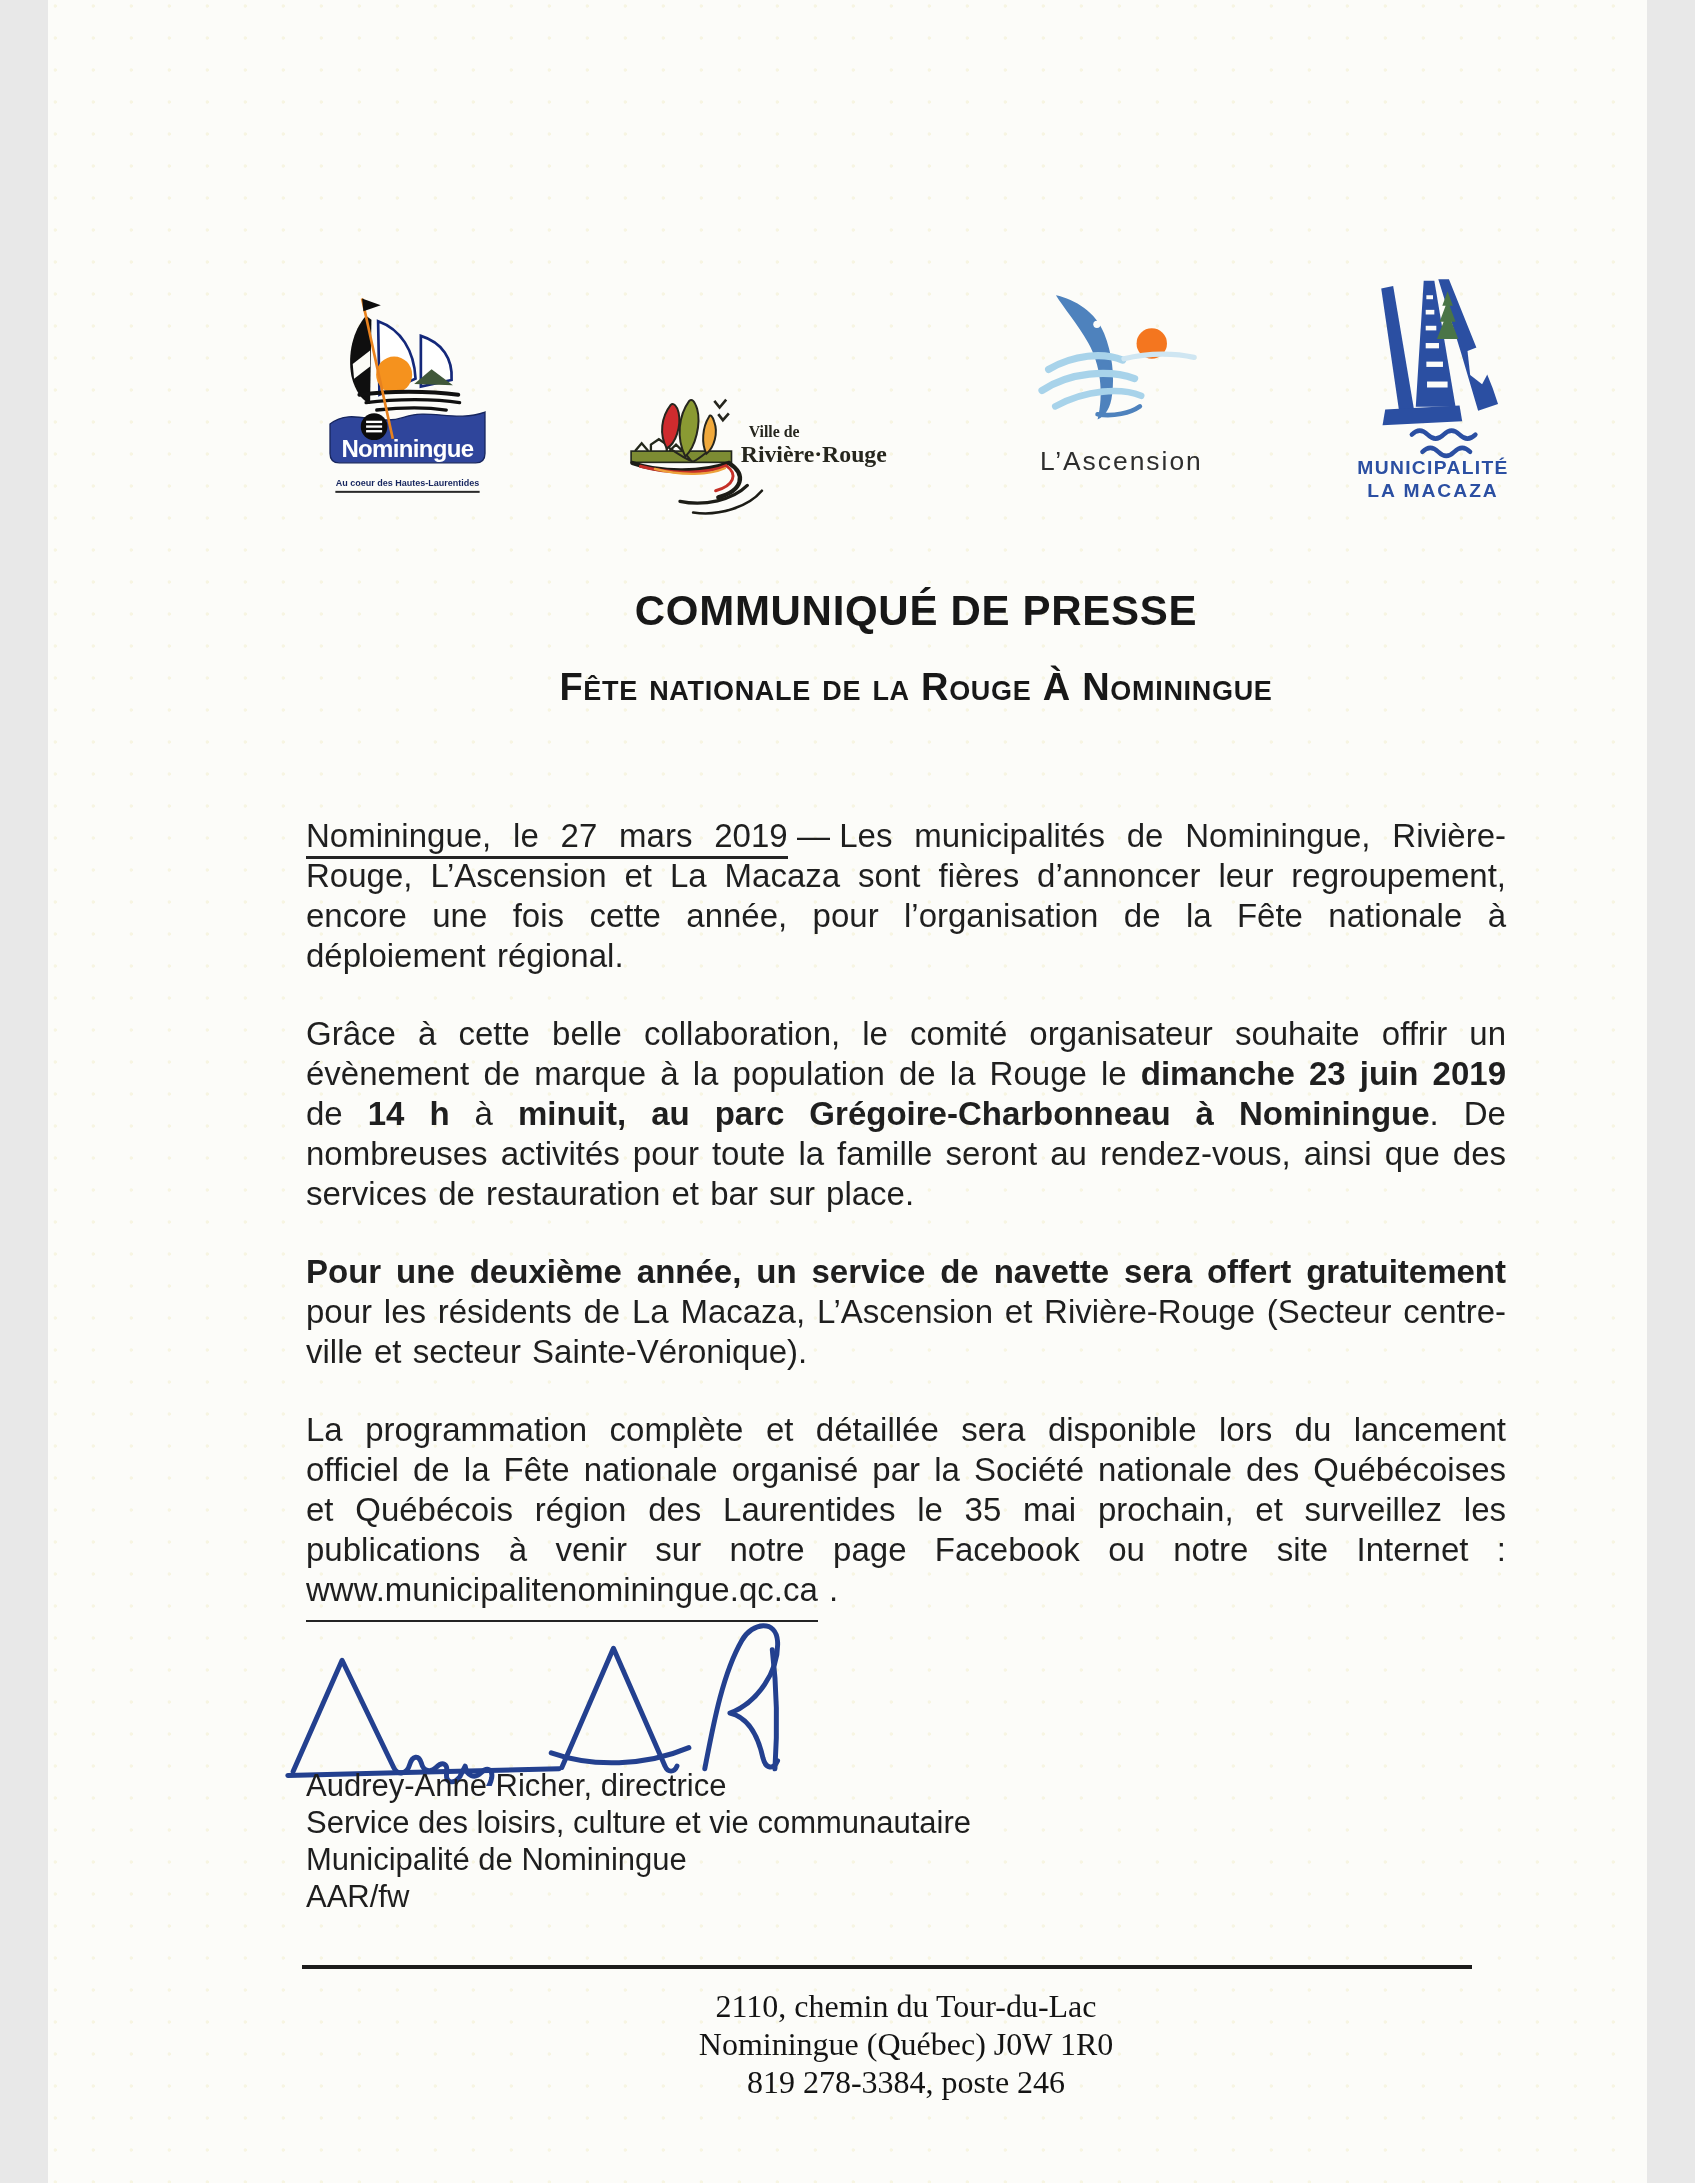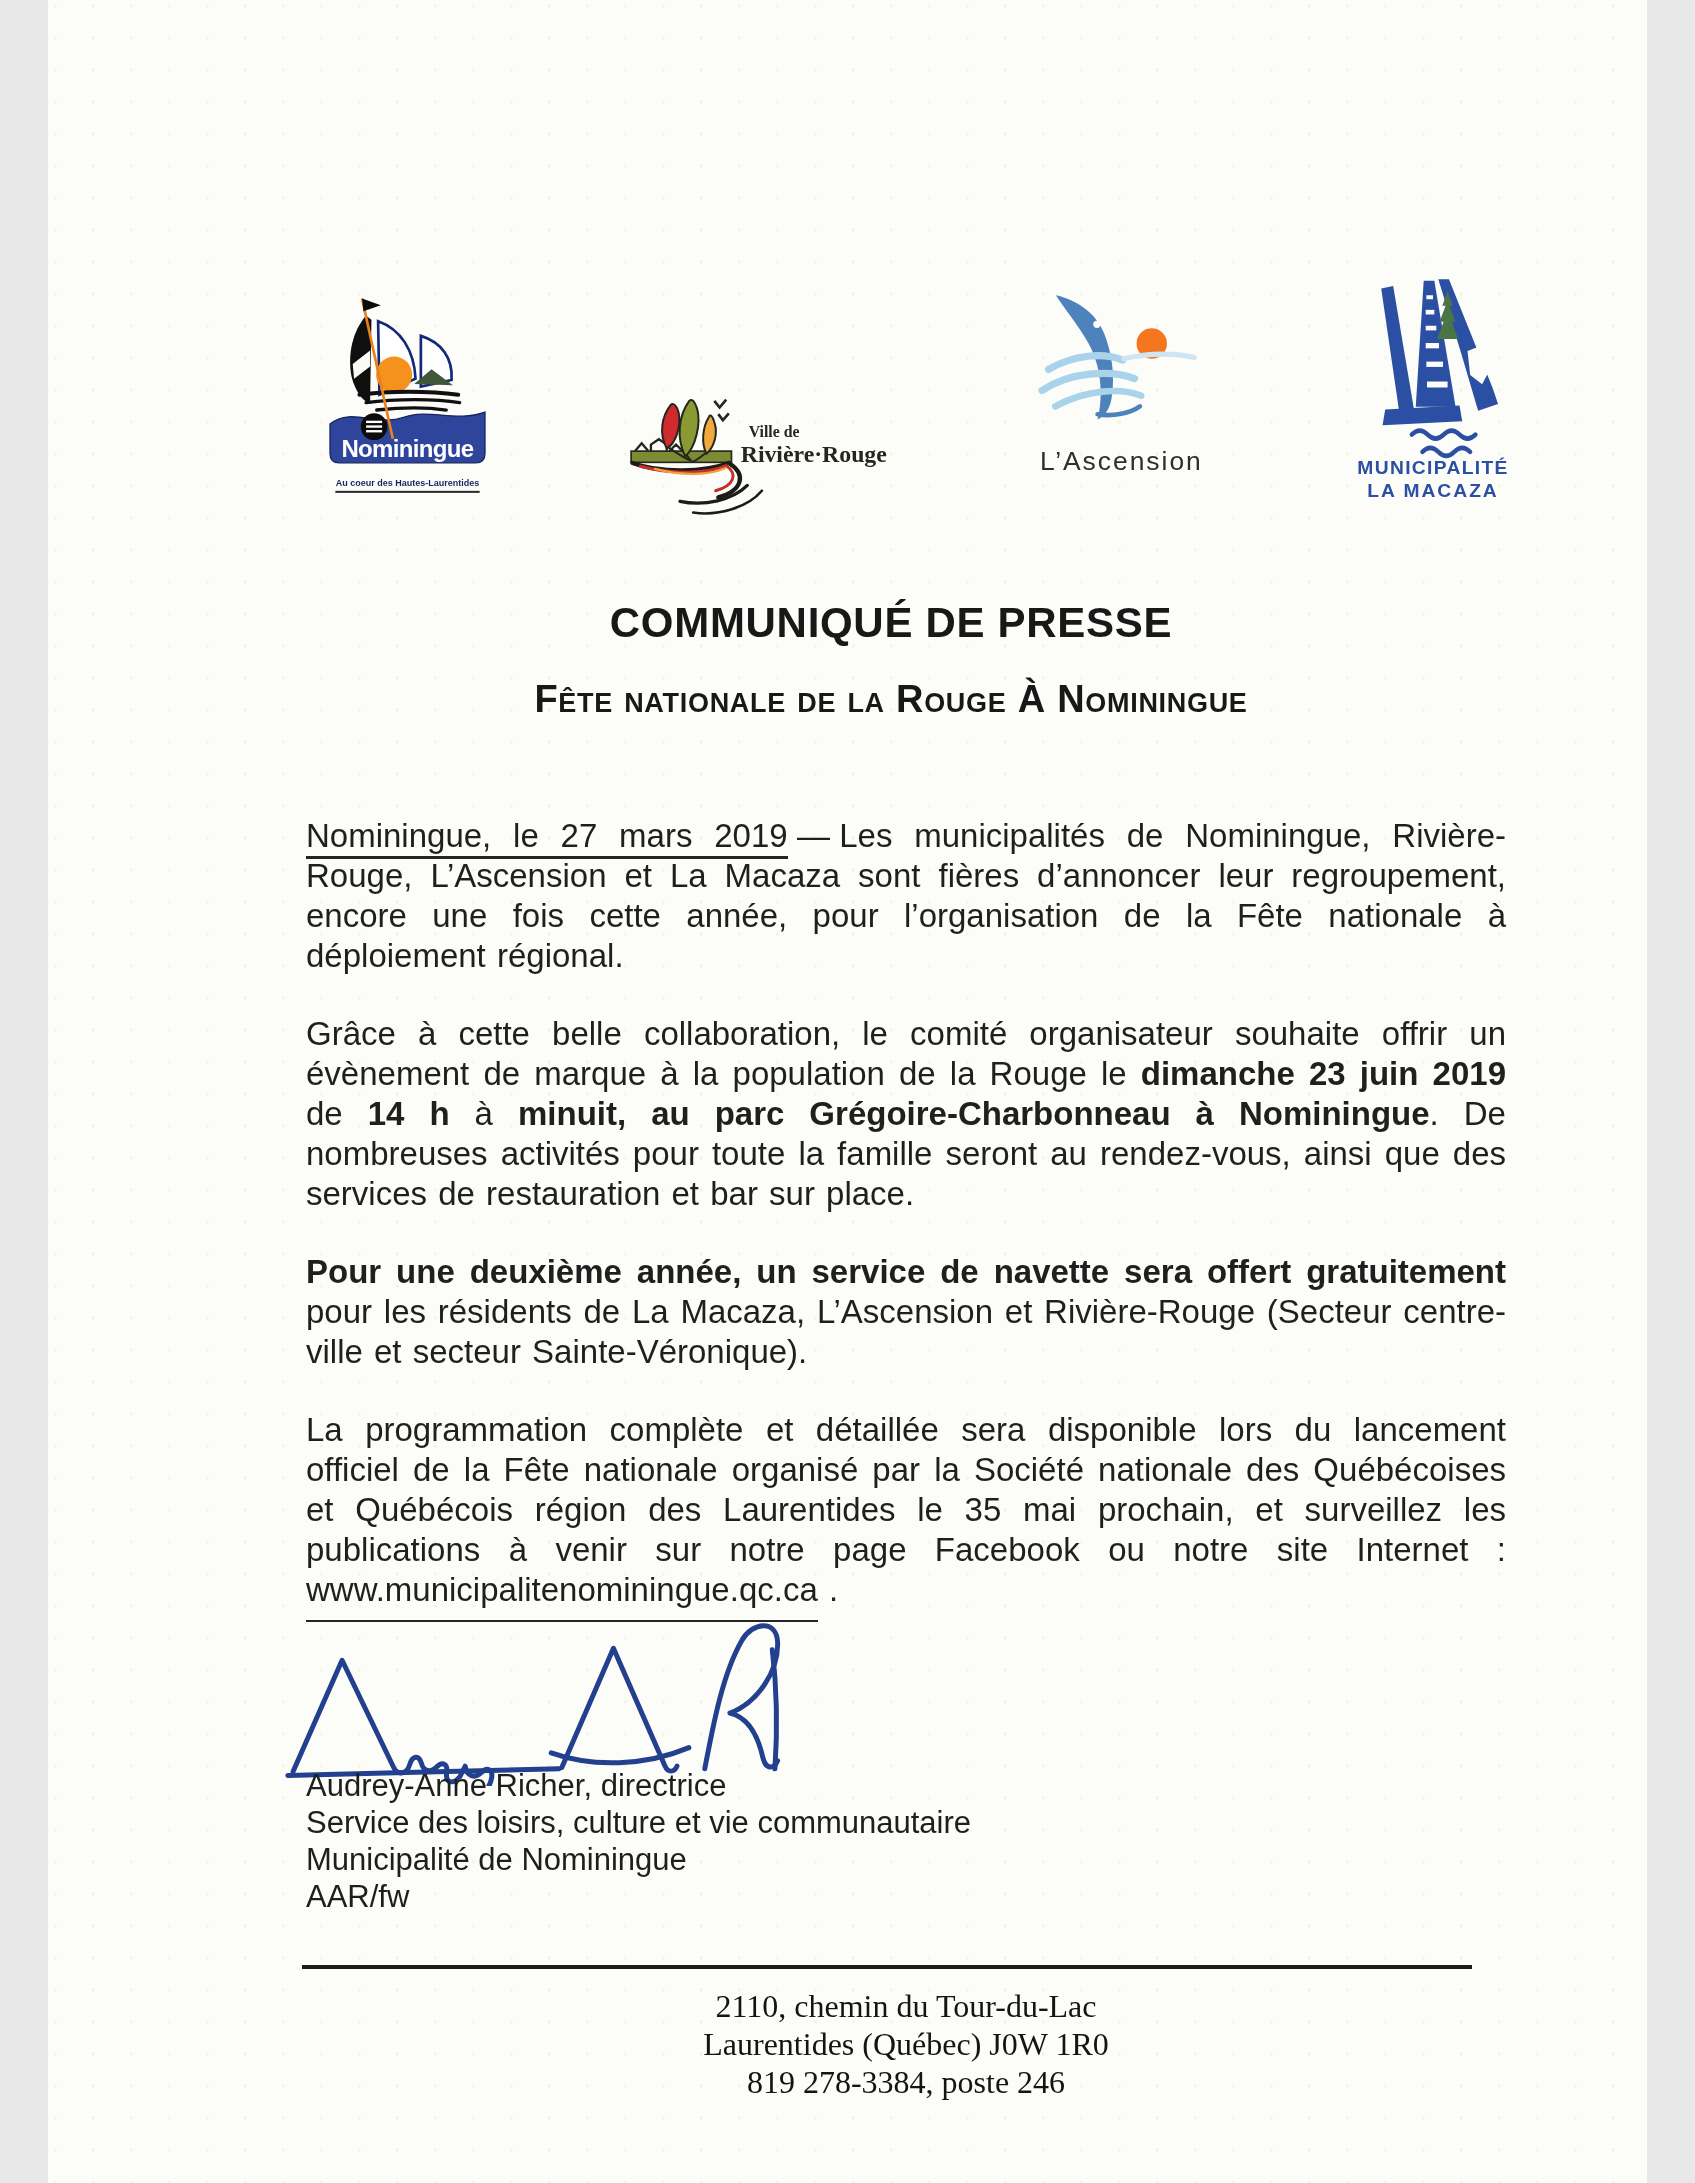--- a/index.html
+++ b/index.html
@@ -17,21 +17,21 @@
   }
   
   .logo { position:absolute; }
   .logo svg { display:block; width:100%; height:100%; }
   #logo-nominingue { left:274px; top:293px; width:171px; height:204px; }
   #logo-riviere    { left:580px; top:393px; width:273px; height:140px; }
   #logo-ascension  { left:986px; top:290px; width:180px; height:193px; }
   #logo-macaza     { left:1300px; top:274px; width:170px; height:227px; }
 
   
-  .title-block { position:absolute; left:243px; top:587px; width:1200px; text-align:center;margin-top:12px; }
+  .title-block { position:absolute; left:268px; top:587px; width:1200px; text-align:center; }
   .doc-title {
     font-size:42px; font-weight:bold; letter-spacing:0.7px; color:#181818;
   }
   .doc-subtitle {
     margin-top:30.5px;
     font-size:38px; font-weight:bold; letter-spacing:0.7px; color:#181818;
     font-variant:small-caps;
   }
 
   
@@ -184,18 +184,18 @@
   <div class="signoff">
     <div>Audrey-Anne Richer, directrice</div>
     <div>Service des loisirs, culture et vie communautaire</div>
     <div>Municipalité de Nominingue</div>
     <div>AAR/fw</div>
   </div>
 
   <div class="footer-rule"></div>
   <div class="footer">
     <div>2110, chemin du Tour-du-Lac</div>
-    <div>Laurentides (Québec) J0W 1R0</div>
+    <div>Nominingue (Québec) J0W 1R0</div>
     <div>819 278-3384, poste 246</div>
   </div>
 
 </div>
 
 
 </body></html>

